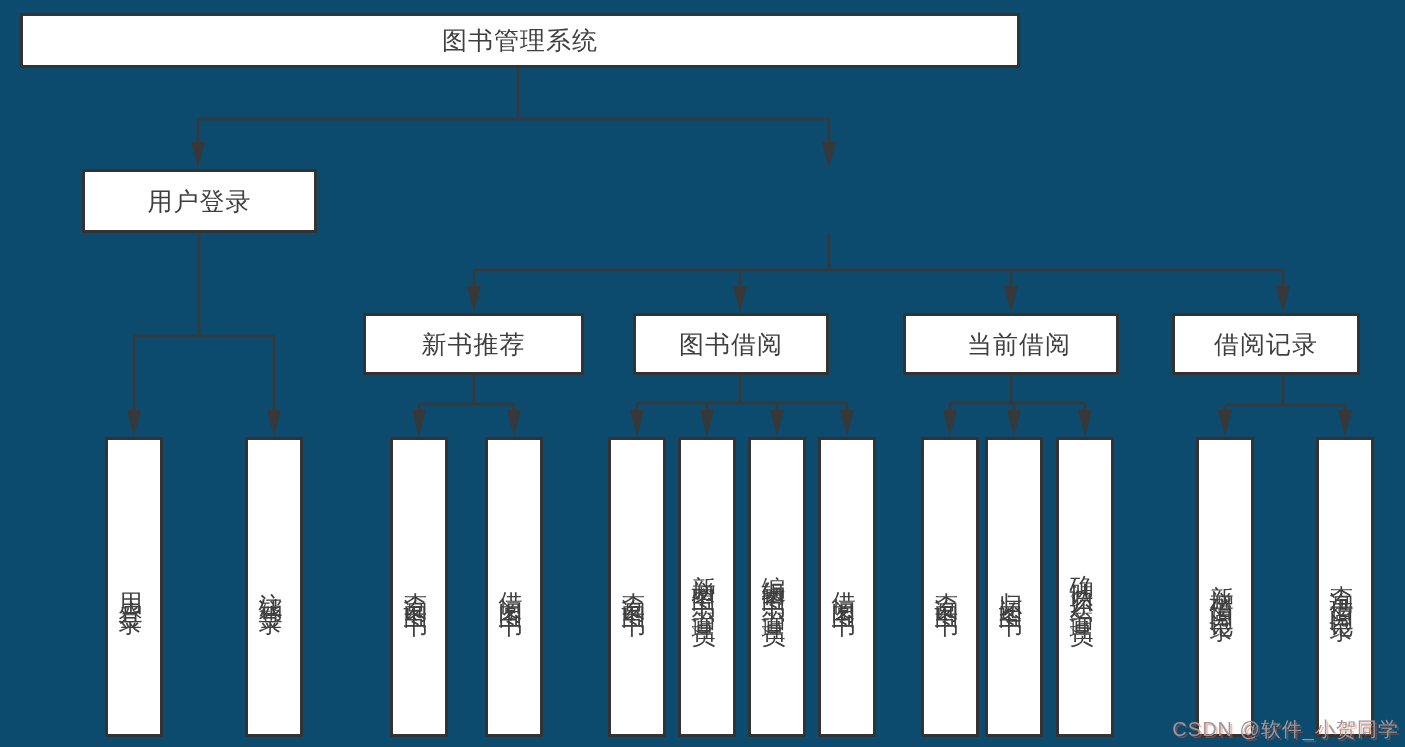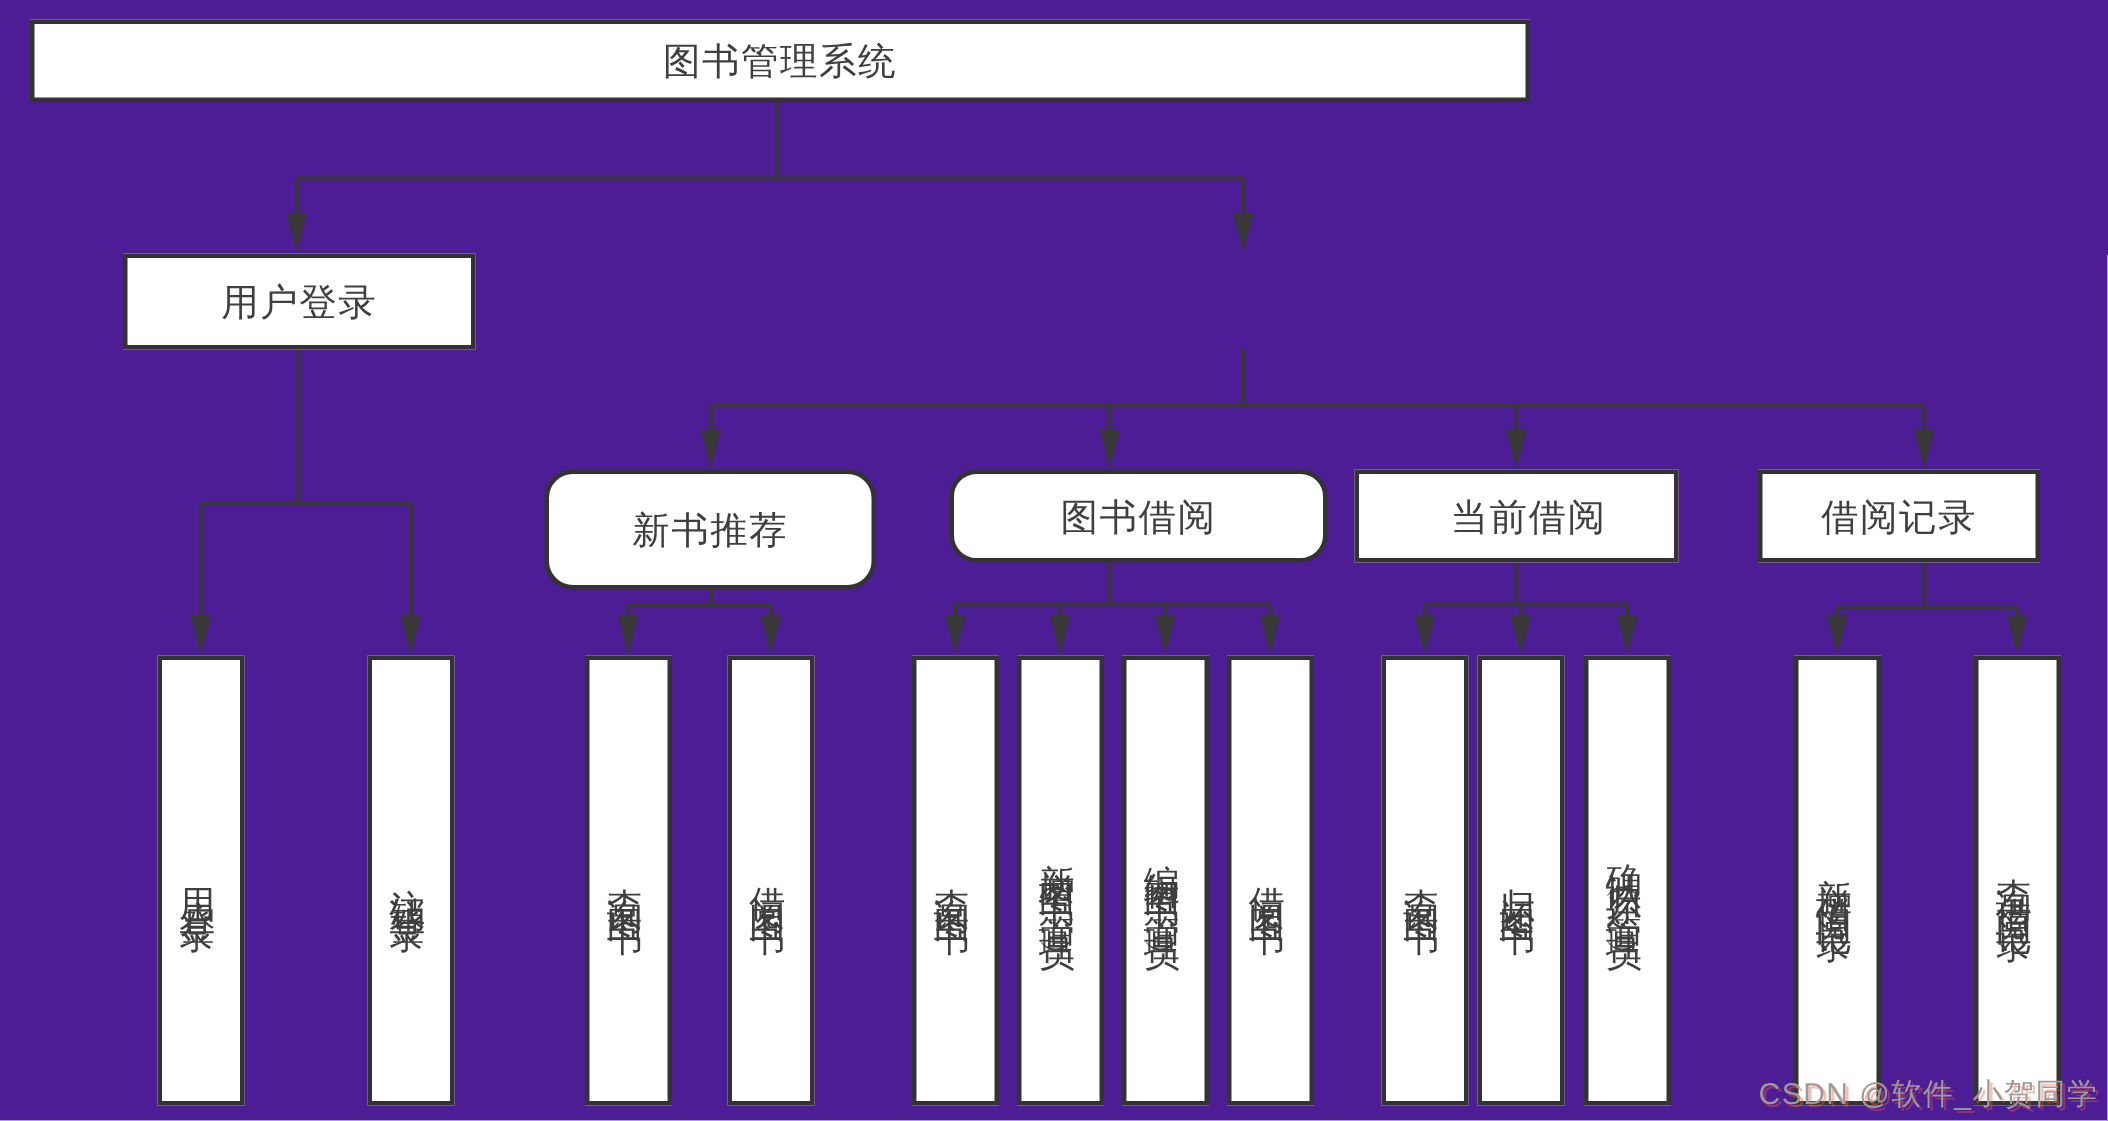--- a/index.html
+++ b/index.html
@@ -1,19 +1,19 @@
 <!DOCTYPE html>
 <html><head>
 <meta charset="utf-8">
 <style>
   html,body{margin:0;padding:0;background:#ffffff;}
   .canvas{
     position:relative;
     width:1405px;height:747px;
-    background:#4c1d95;
+    background:#0c4a6e;
     font-family:"Liberation Sans","DejaVu Sans",sans-serif;
     overflow:hidden;
   }
   .wires{position:absolute;left:0;top:0;width:1405px;height:747px;}
   .wire{fill:none;stroke:#383838;stroke-width:2.6px;}
   .node{
     position:absolute;
     box-sizing:border-box;
     border:3px solid #333333;
     background:#ffffff;
@@ -28,22 +28,22 @@
     text-orientation:mixed;
     font-size:24px;
     letter-spacing:7px;
     line-height:1;
   }
   .vnode .vtxt{display:block;margin-block-end:-7px;}
   
   .n-root{left:20px;top:13px;width:1000px;height:55px;}
   .n-user{left:82px;top:169px;width:235px;height:64px;}
   .n-mgmt{left:712px;top:169px;width:235px;height:64px;}
-  .n-l3-0{left:363px;top:313px;width:221px;height:80px;border-radius:19px;}
-  .n-l3-1{left:633px;top:313px;width:252px;height:62px;border-radius:18px;}
+  .n-l3-0{left:363px;top:313px;width:221px;height:62px;}
+  .n-l3-1{left:633px;top:313px;width:196px;height:62px;}
   .n-l3-2{left:903px;top:313px;width:216px;height:62px;padding-left:16px;}
   .n-l3-3{left:1172px;top:313px;width:188px;height:62px;}
   .v1{left:105px;top:437px;width:58px;height:300px;}
   .v2{left:245px;top:437px;width:58px;height:300px;}
   .v3{left:390px;top:437px;width:58px;height:300px;}
   .v4{left:485px;top:437px;width:58px;height:300px;}
   .v5{left:608px;top:437px;width:58px;height:300px;}
   .v6{left:678px;top:437px;width:58px;height:300px;}
   .v7{left:748px;top:437px;width:58px;height:300px;}
   .v8{left:818px;top:437px;width:58px;height:300px;}

